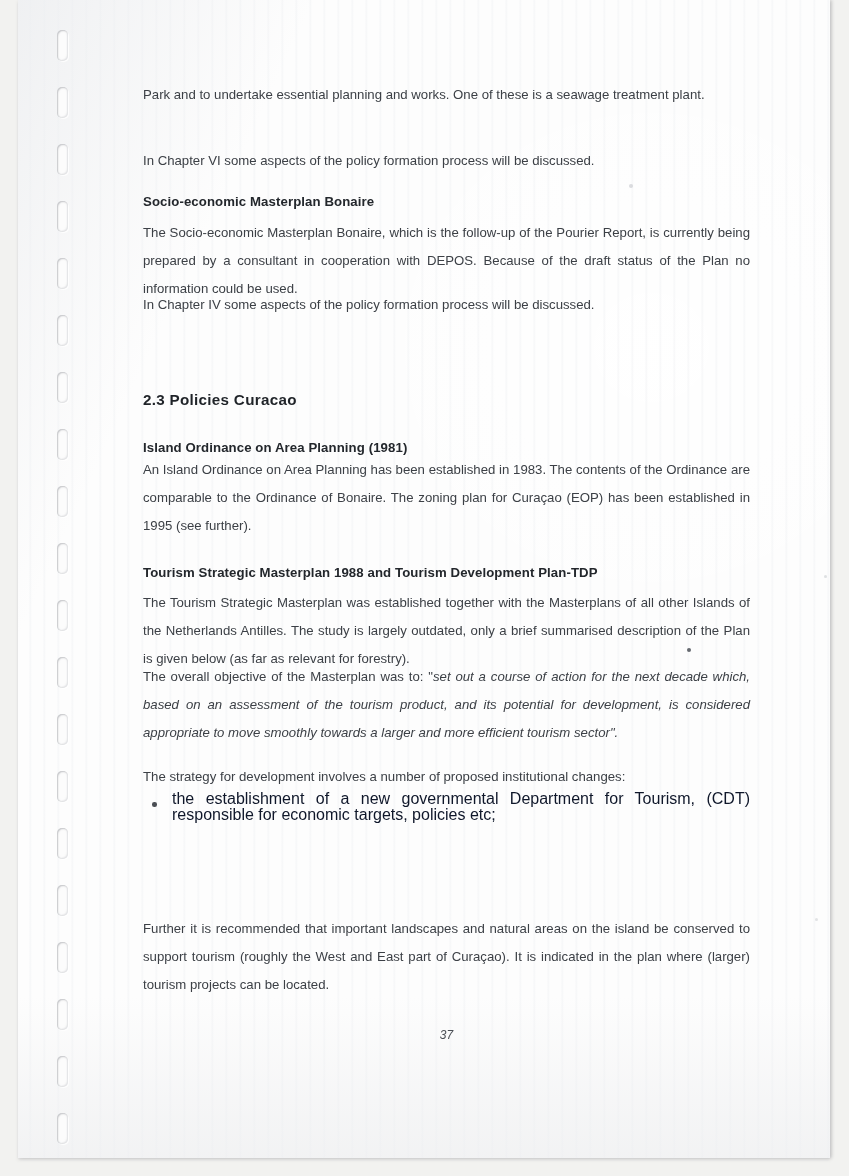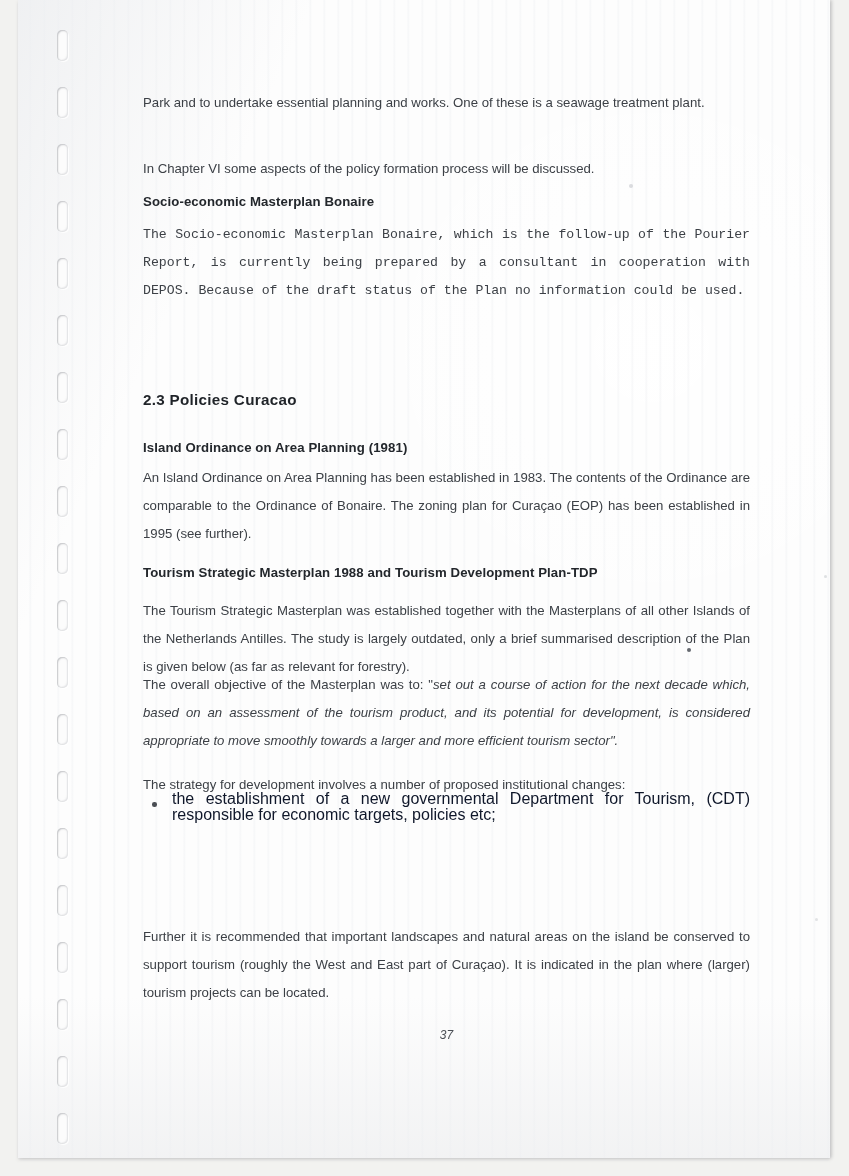--- a/index.html
+++ b/index.html
@@ -88,21 +88,20 @@
   }
 
   .para {
     position: absolute;
     left: 0;
     width: 607px;
     font-size: 13.2px;
     line-height: 28px;
     color: #3c4046;
     text-align: justify;
-    margin-top: 8px;
   }
   .para.ragged { text-align: left; }
 
   .sub-head {
     position: absolute;
     left: 0;
     width: 607px;
     font-size: 13.2px;
     font-weight: bold;
     line-height: 28px;
@@ -214,22 +213,23 @@
 
   <div id="page-body">
 
 
     <div class="para" style="top:81px;">Park and to undertake essential planning and works. One of these is a seawage treatment plant.</div>
 
     <div class="para ragged" style="top:147px;">In Chapter VI some aspects of the policy formation process will be discussed.</div>
 
     <div class="sub-head" style="top:188px;">Socio-economic Masterplan Bonaire</div>
 
-    <div class="para" style="top:213px;font-family:Liberation Mono, monospace;">The Socio-economic Masterplan Bonaire, which is the follow-up of the Pourier Report, is currently being prepared by a consultant in cooperation with DEPOS. Because of the draft status of the Plan no information could be used.</div>
-
+    <div class="para" style="top:219px;">The Socio-economic Masterplan Bonaire, which is the follow-up of the Pourier Report, is currently being prepared by a consultant in cooperation with DEPOS. Because of the draft status of the Plan no information could be used.</div>
+
+    <div class="para ragged" style="top:291px;">In Chapter IV some aspects of the policy formation process will be discussed.</div>
 
     <div class="section-head" style="top:386px;">2.3 Policies Curacao</div>
 
     <div class="sub-head" style="top:434px;">Island Ordinance on Area Planning (1981)</div>
 
     <div class="para" style="top:456px;">An Island Ordinance on Area Planning has been established in 1983. The contents of the Ordinance are comparable to the Ordinance of Bonaire. The zoning plan for Curaçao (EOP) has been established in 1995 (see further).</div>
 
     <div class="sub-head" style="top:559px;">Tourism Strategic Masterplan 1988 and Tourism Development Plan-TDP</div>
 
     <div class="para" style="top:589px;">The Tourism Strategic Masterplan was established together with the Masterplans of all other Islands of the Netherlands Antilles. The study is largely outdated, only a brief summarised description of the Plan is given below (as far as relevant for forestry).</div>

